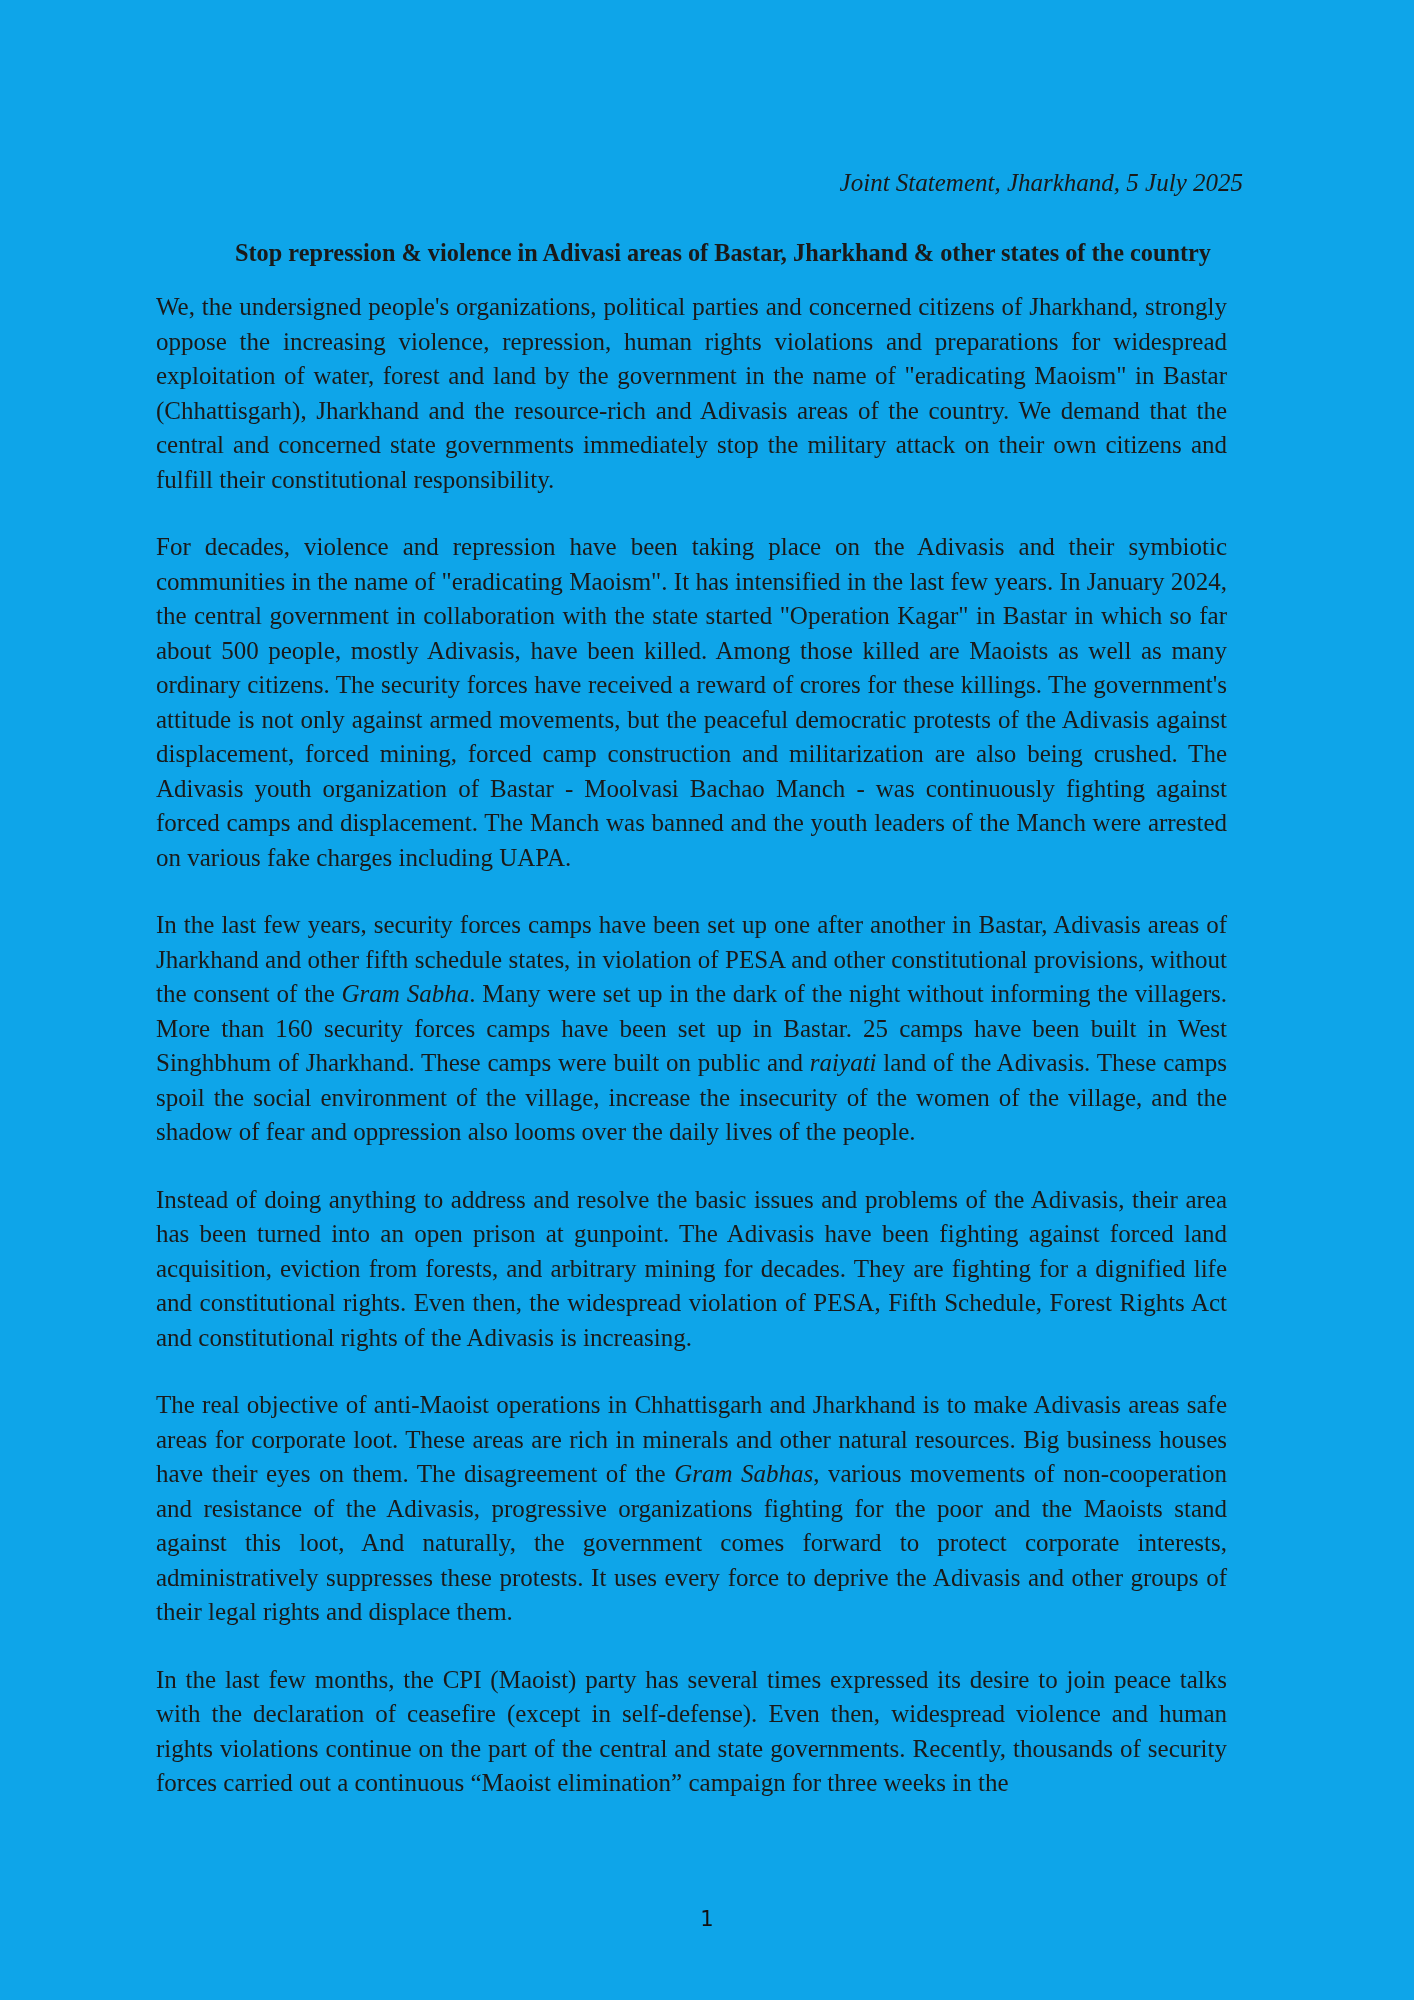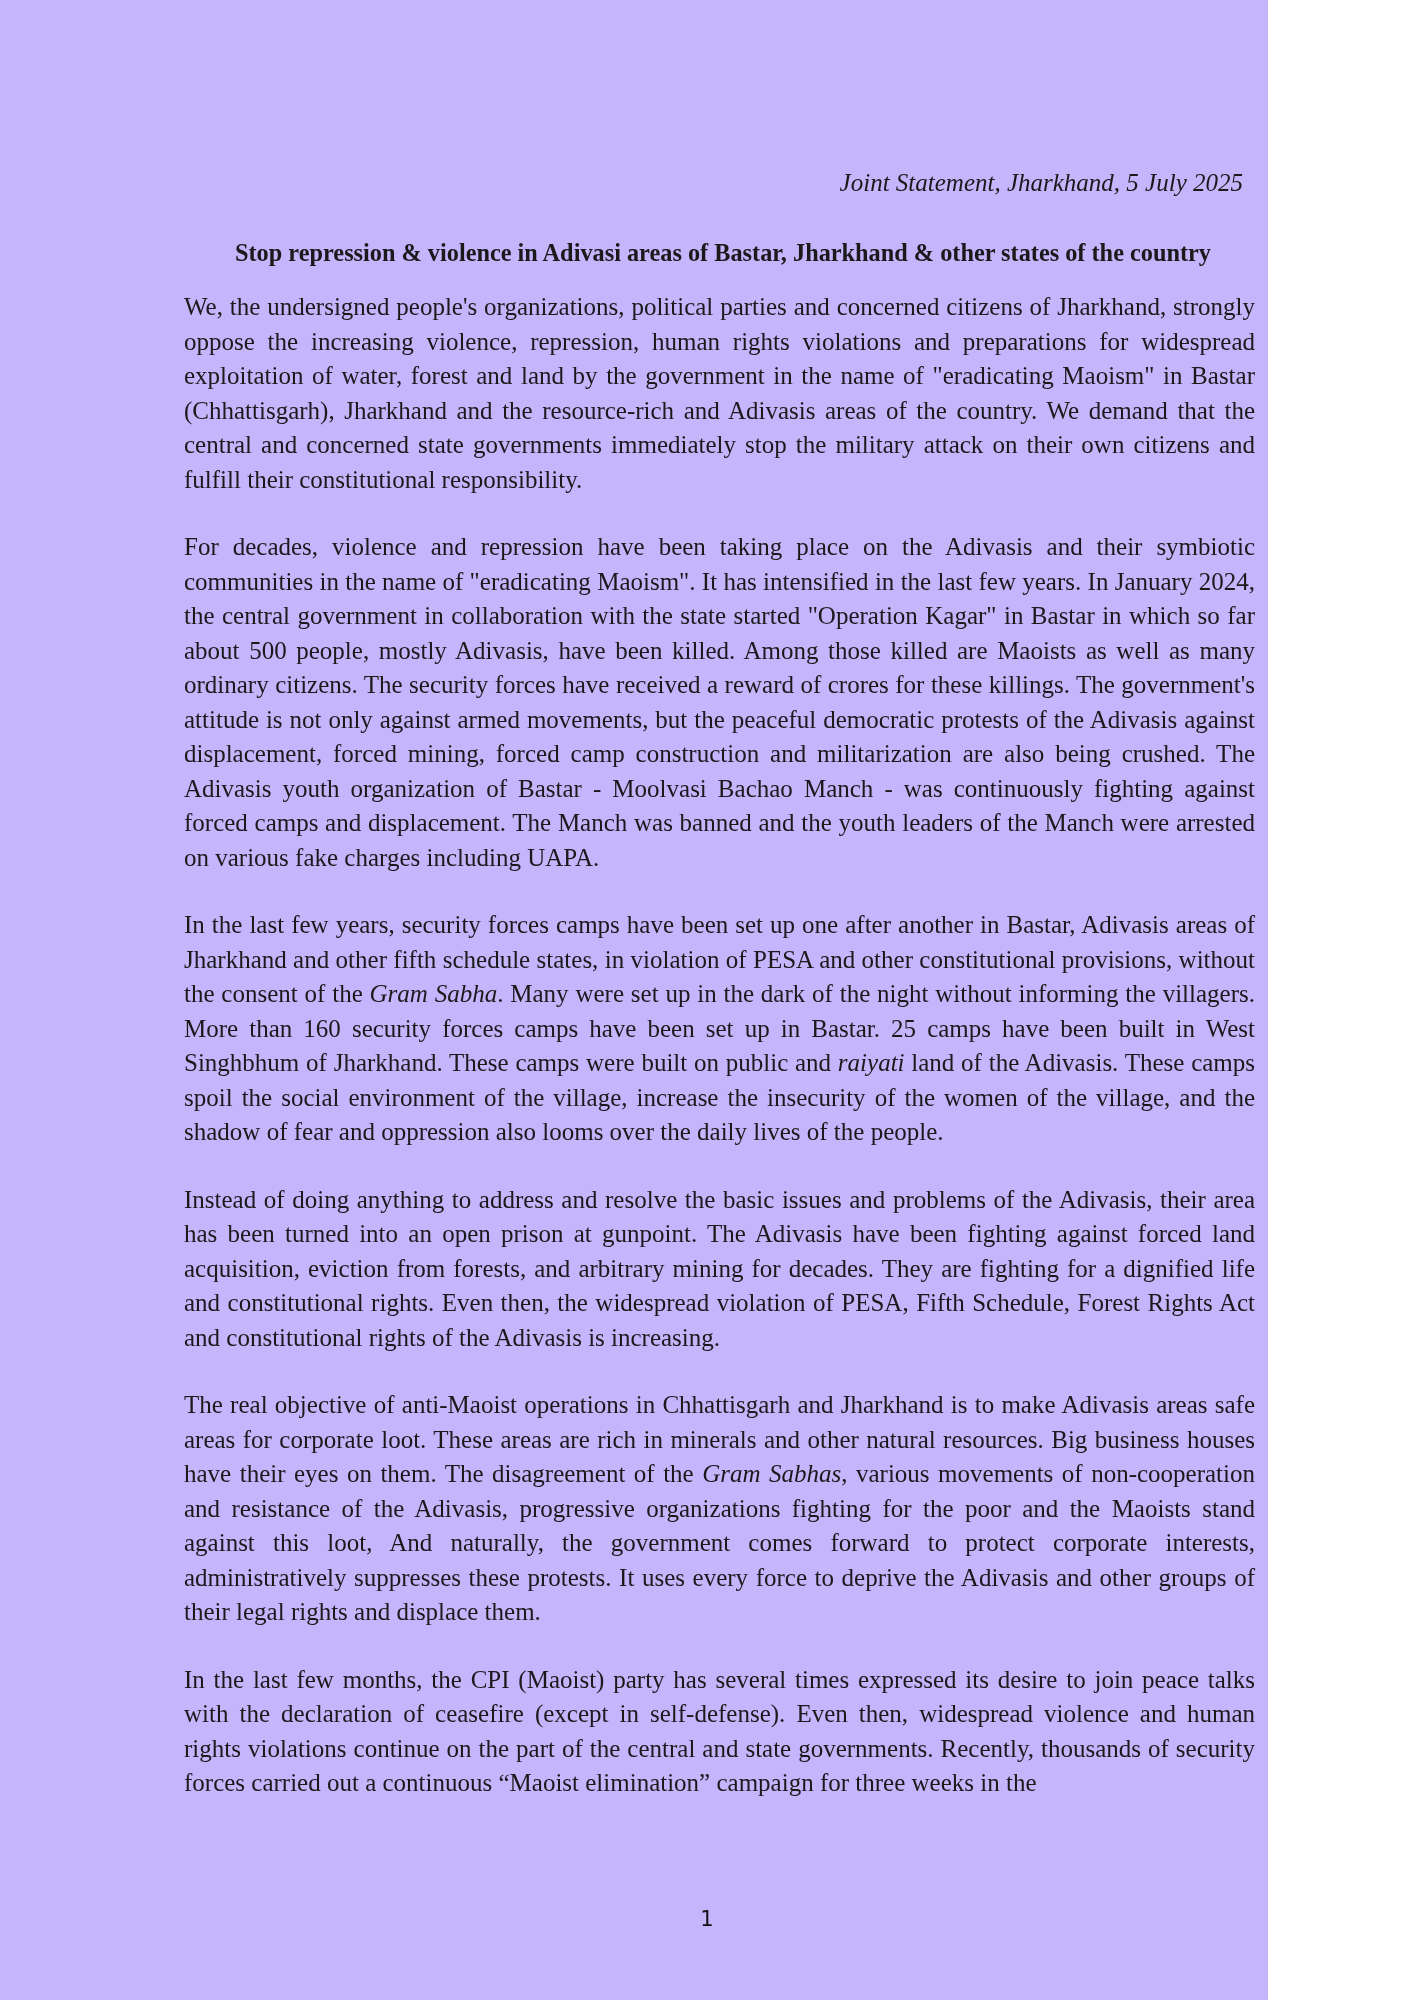--- a/index.html
+++ b/index.html
@@ -11,23 +11,23 @@
     width: 1414px;
     height: 2000px;
     position: relative;
     overflow: hidden;
     font-family: "Liberation Serif", "DejaVu Serif", serif;
     color: #1a1a1a;
   }
   .page {
     position: absolute;
     left: 0; top: 0;
-    width: 1268px;
+    width: 1414px;
     height: 2000px;
-    background: #c4b5fd;
+    background: #0ea5e9;
   }
   .dateline {
     position: absolute;
     left: 172px;
     width: 1071px;
     top: 166px;
     font-size: 25px;
     line-height: 34.5px;
     font-style: italic;
     text-align: right;
@@ -40,21 +40,21 @@
     top: 220px;
     font-size: 24.3px;
     line-height: 34.5px;
     font-weight: bold;
     text-align: center;
     margin: 16px;
     white-space: nowrap;
   }
   .body {
     position: absolute;
-    left: 184px;
+    left: 156px;
     top: 290px;
     width: 1071px;
     font-size: 25px;
     line-height: 34.5px;
     text-align: justify;
   }
   .body p {
     margin: 0 0 33px 0;
     padding: 0;
   }

